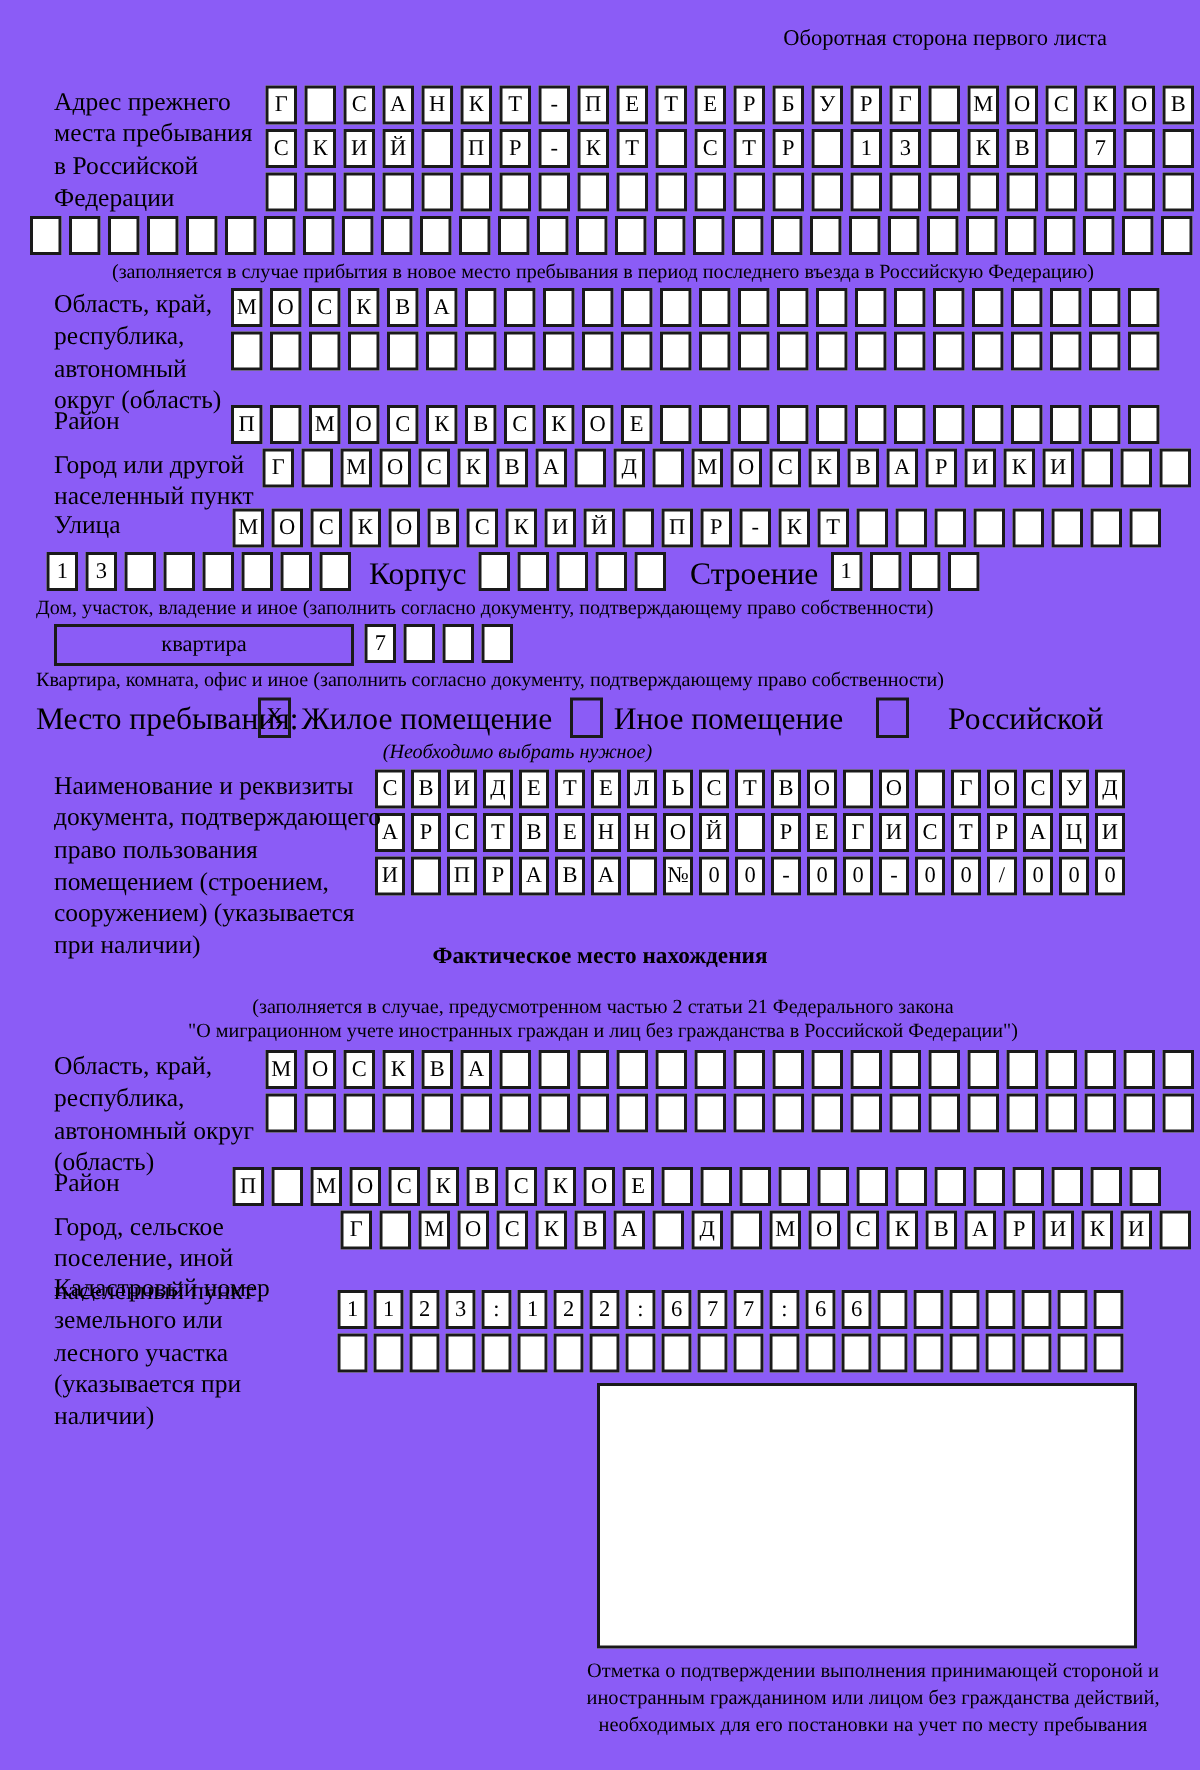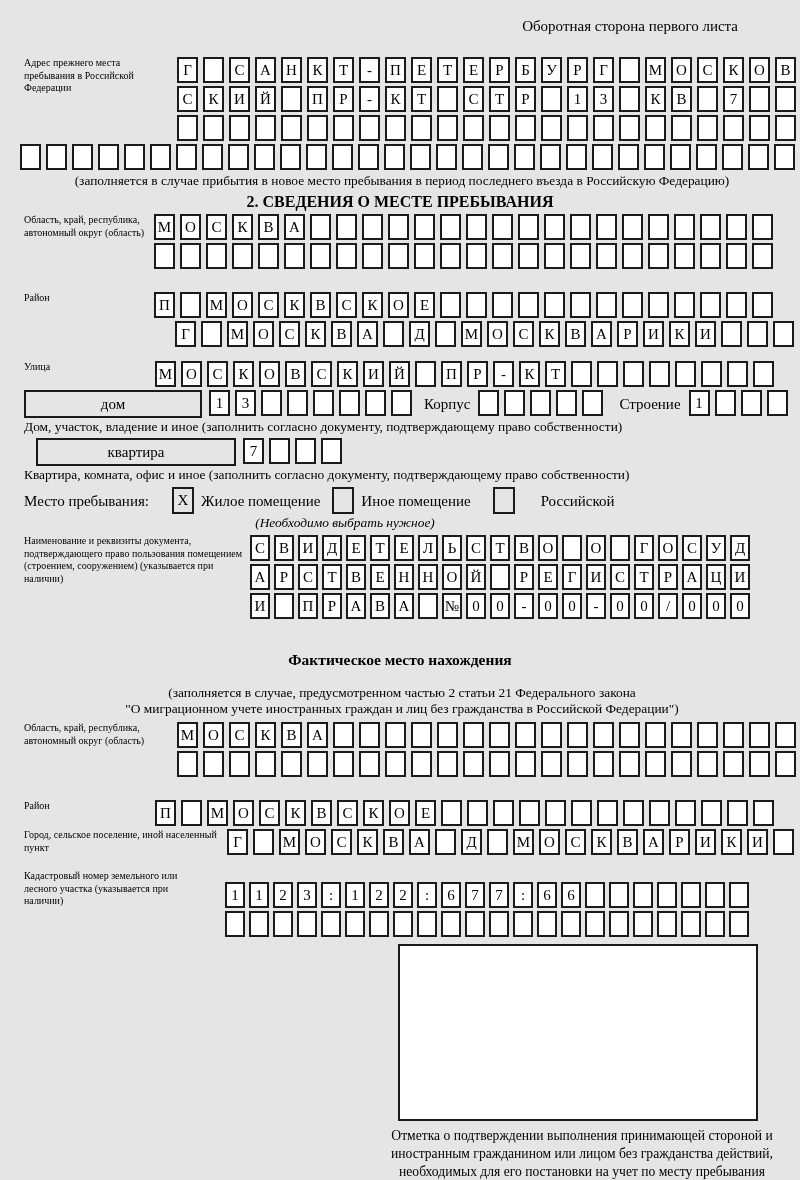--- a/index.html
+++ b/index.html
@@ -1,36 +1,36 @@
 <!DOCTYPE html>
 <html><head>
 <meta charset="utf-8">
 <style>
   html,body{margin:0;padding:0;background:#fff;}
   body{width:800px;height:1180px;font-family:"Liberation Serif","DejaVu Serif",serif;color:#000;}
-  .sheet{position:relative;width:800px;height:1180px;box-sizing:border-box;padding:10px 0 0 24px;overflow:hidden;background:#e5e5e5;}
+  .sheet{position:relative;width:800px;height:1180px;box-sizing:border-box;padding:10px 0 0 24px;overflow:hidden;background:#8b5cf6;}
 
   .hdr-note{font-size:15px;text-align:right;padding-right:62px;margin-top:8px;}
 
   .grp{position:relative;}
-  .lbl{position:absolute;left:0;top:0;font-size:10px;line-height:1.25;}
+  .lbl{position:absolute;left:12px;top:0;font-size:17px;line-height:1.25;}
   .boxrow{display:flex;gap:5px;margin-bottom:3px;}
   .bx{flex:0 0 auto;width:21px;height:26px;box-sizing:border-box;border:2px solid #1a1a1a;
       display:flex;align-items:center;justify-content:center;font-size:15px;background:#fff;}
   .sm .bx{width:20px;}
   .sm{gap:4px;}
 
   .caption{font-size:13.4px;}
   .center{text-align:center;}
   .note-wide{width:756px;}
   .sec-title{font-size:16px;font-weight:bold;text-align:center;width:752px;margin-top:4px;}
   .fact-title{font-size:15.5px;font-weight:bold;text-align:center;width:752px;}
 
   .widebox{box-sizing:border-box;height:28px;border:2px solid #1a1a1a;display:flex;align-items:center;justify-content:center;font-size:15px;}
-  .inline-lbl{font-size:15px;line-height:28px;white-space:nowrap;}
+  .inline-lbl{font-size:21px;line-height:28px;white-space:nowrap;}
   .cb{flex:0 0 auto;width:22px;height:27px;box-sizing:border-box;border:2px solid #1a1a1a;
       display:flex;align-items:center;justify-content:center;font-size:15px;}
 
   .flexrow{display:flex;align-items:flex-start;}
 
   .bigbox{box-sizing:border-box;width:360px;height:177px;border:2px solid #1a1a1a;margin-left:374px;background:#fff;}
   .confirm-cap{width:396px;margin-left:360px;font-size:13.6px;line-height:1.32;text-align:center;margin-top:6px;}
 </style>
 </head>
 <body>
@@ -149,21 +149,20 @@
       <span class="bx"></span>
       <span class="bx"></span>
       <span class="bx"></span>
       <span class="bx"></span>
       <span class="bx"></span>
       <span class="bx"></span>
       <span class="bx"></span>
     </div>
   <div class="caption center note-wide" style="margin-top:1px;">(заполняется в случае прибытия в новое место пребывания в период последнего въезда в Российскую Федерацию)</div>
 
-  <div class="sec-title">2. СВЕДЕНИЯ О МЕСТЕ ПРЕБЫВАНИЯ</div>
 
   <div class="grp" style="margin-top:3px;min-height:76px;">
     <div class="lbl" style="width:125px;">Область, край, республика, автономный округ (область)</div>
     <div style="margin-left:130px;">
       <div class="boxrow">
           <span class="bx">М</span>
           <span class="bx">О</span>
           <span class="bx">С</span>
           <span class="bx">К</span>
           <span class="bx">В</span>
@@ -240,20 +239,21 @@
         <span class="bx"></span>
         <span class="bx"></span>
         <span class="bx"></span>
         <span class="bx"></span>
         <span class="bx"></span>
         <span class="bx"></span>
       </div>
   </div>
 
   <div class="grp" style="margin-top:2px;min-height:38px;">
+    <div class="lbl" style="width:140px;">Город или другой населенный пункт</div>
     <div class="boxrow" style="margin-left:151px;">
         <span class="bx">Г</span>
         <span class="bx"></span>
         <span class="bx">М</span>
         <span class="bx">О</span>
         <span class="bx">С</span>
         <span class="bx">К</span>
         <span class="bx">В</span>
         <span class="bx">А</span>
         <span class="bx"></span>
@@ -299,21 +299,20 @@
         <span class="bx"></span>
         <span class="bx"></span>
         <span class="bx"></span>
         <span class="bx"></span>
         <span class="bx"></span>
         <span class="bx"></span>
       </div>
   </div>
 
   <div class="flexrow" style="margin-top:3px;">
-    <div class="widebox" style="width:178px;">дом</div>
     <div class="boxrow" style="margin-left:7px;">
         <span class="bx">1</span>
         <span class="bx">3</span>
         <span class="bx"></span>
         <span class="bx"></span>
         <span class="bx"></span>
         <span class="bx"></span>
         <span class="bx"></span>
         <span class="bx"></span>
       </div>

